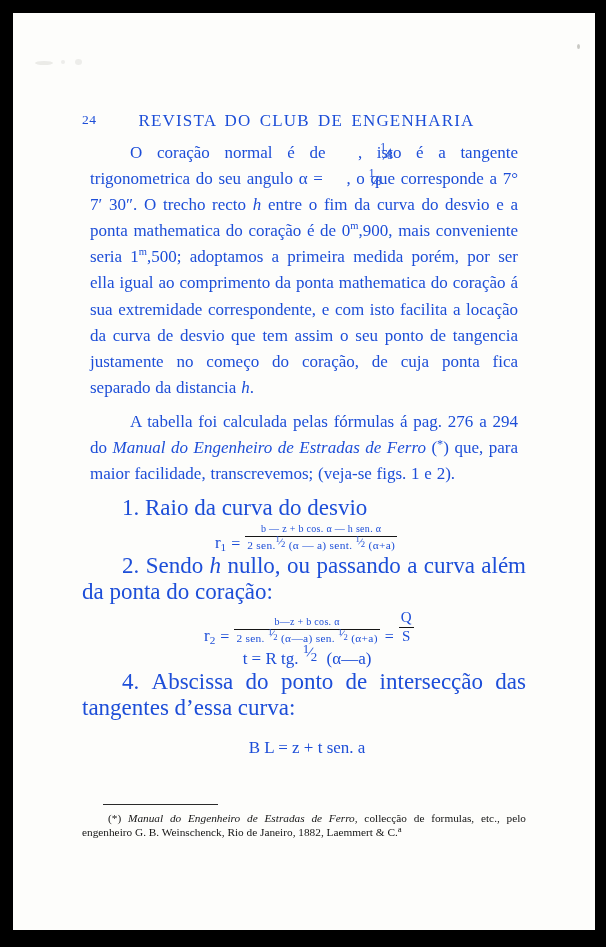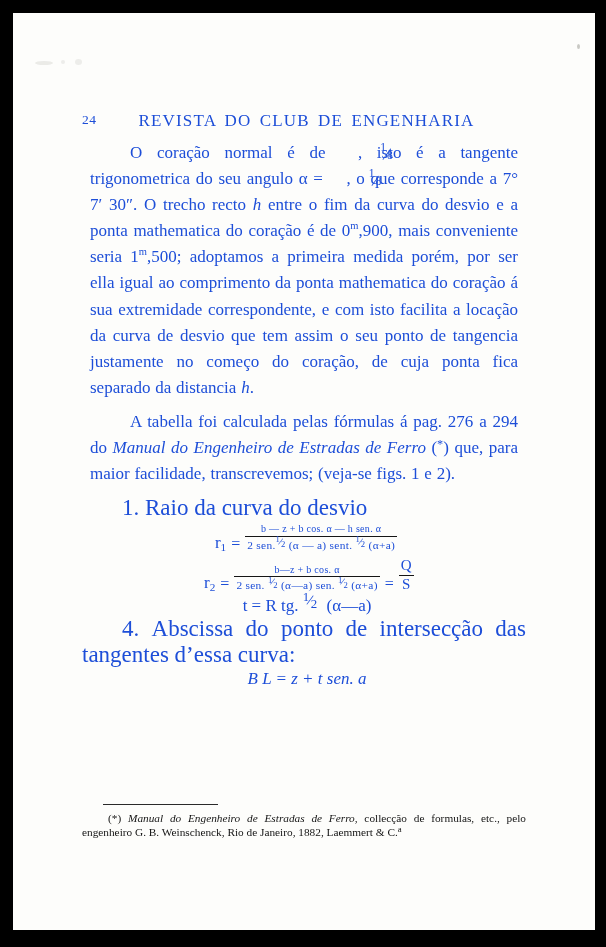--- a/index.html
+++ b/index.html
@@ -140,21 +140,21 @@
   .formula {
     font-size: 17px;
     text-align: center;
     margin: 0;
     white-space: nowrap;
   }
   .formula.f1 { margin-top: 2px; padding-left: 4px; }
   .formula.f2 { margin-top: 4px; padding-left: 10px; }
   .formula.f3 { margin-top: 1px; padding-left: 6px; }
   .formula.f4 { margin-top: 2px; padding-left: 8px; }
-  .formula.f5 { margin-top: 0; padding-left: 6px; font-style: italic; }
+  .formula.f5 { margin-top: 17px; padding-left: 6px; }
 
   .fexpr {
     display: inline-flex;
     align-items: flex-end;
     justify-content: center;
     gap: 5px;
   }
   .lhs { font-size: 17px; }
   .lhs sub {
     font-size: 0.66em;
@@ -264,20 +264,21 @@
           <span class="lhs">r<sub>1</sub></span>
           <span class="eq">=</span>
           <span class="bfrac">
             <span class="num">b — z + b  cos. α — h  sen. α</span>
             <span class="bar"></span>
             <span class="den"><span>2 sen.</span><span class="sfrac"><span class="n">1</span><span class="sl">/</span><span class="d">2</span></span><span>(α — a) sent.</span>&nbsp;<span class="sfrac"><span class="n">1</span><span class="sl">/</span><span class="d">2</span></span><span>(α+a)</span></span>
           </span>
         </span>
       </div>
 
+      <p class="item"><span>2. Sendo </span><span class="it">h</span><span> nullo, ou passando a curva além da ponta do coração:</span></p>
 
       <div class="formula f2">
         <span class="fexpr">
           <span class="lhs">r<sub>2</sub></span>
           <span class="eq">=</span>
           <span class="bfrac">
             <span class="num">b—z + b cos. α</span>
             <span class="bar"></span>
             <span class="den"><span>2 sen.</span>&nbsp;<span class="sfrac"><span class="n">1</span><span class="sl">/</span><span class="d">2</span></span><span>(α—a)  sen.</span>&nbsp;<span class="sfrac"><span class="n">1</span><span class="sl">/</span><span class="d">2</span></span><span>(α+a)</span></span>
           </span>

